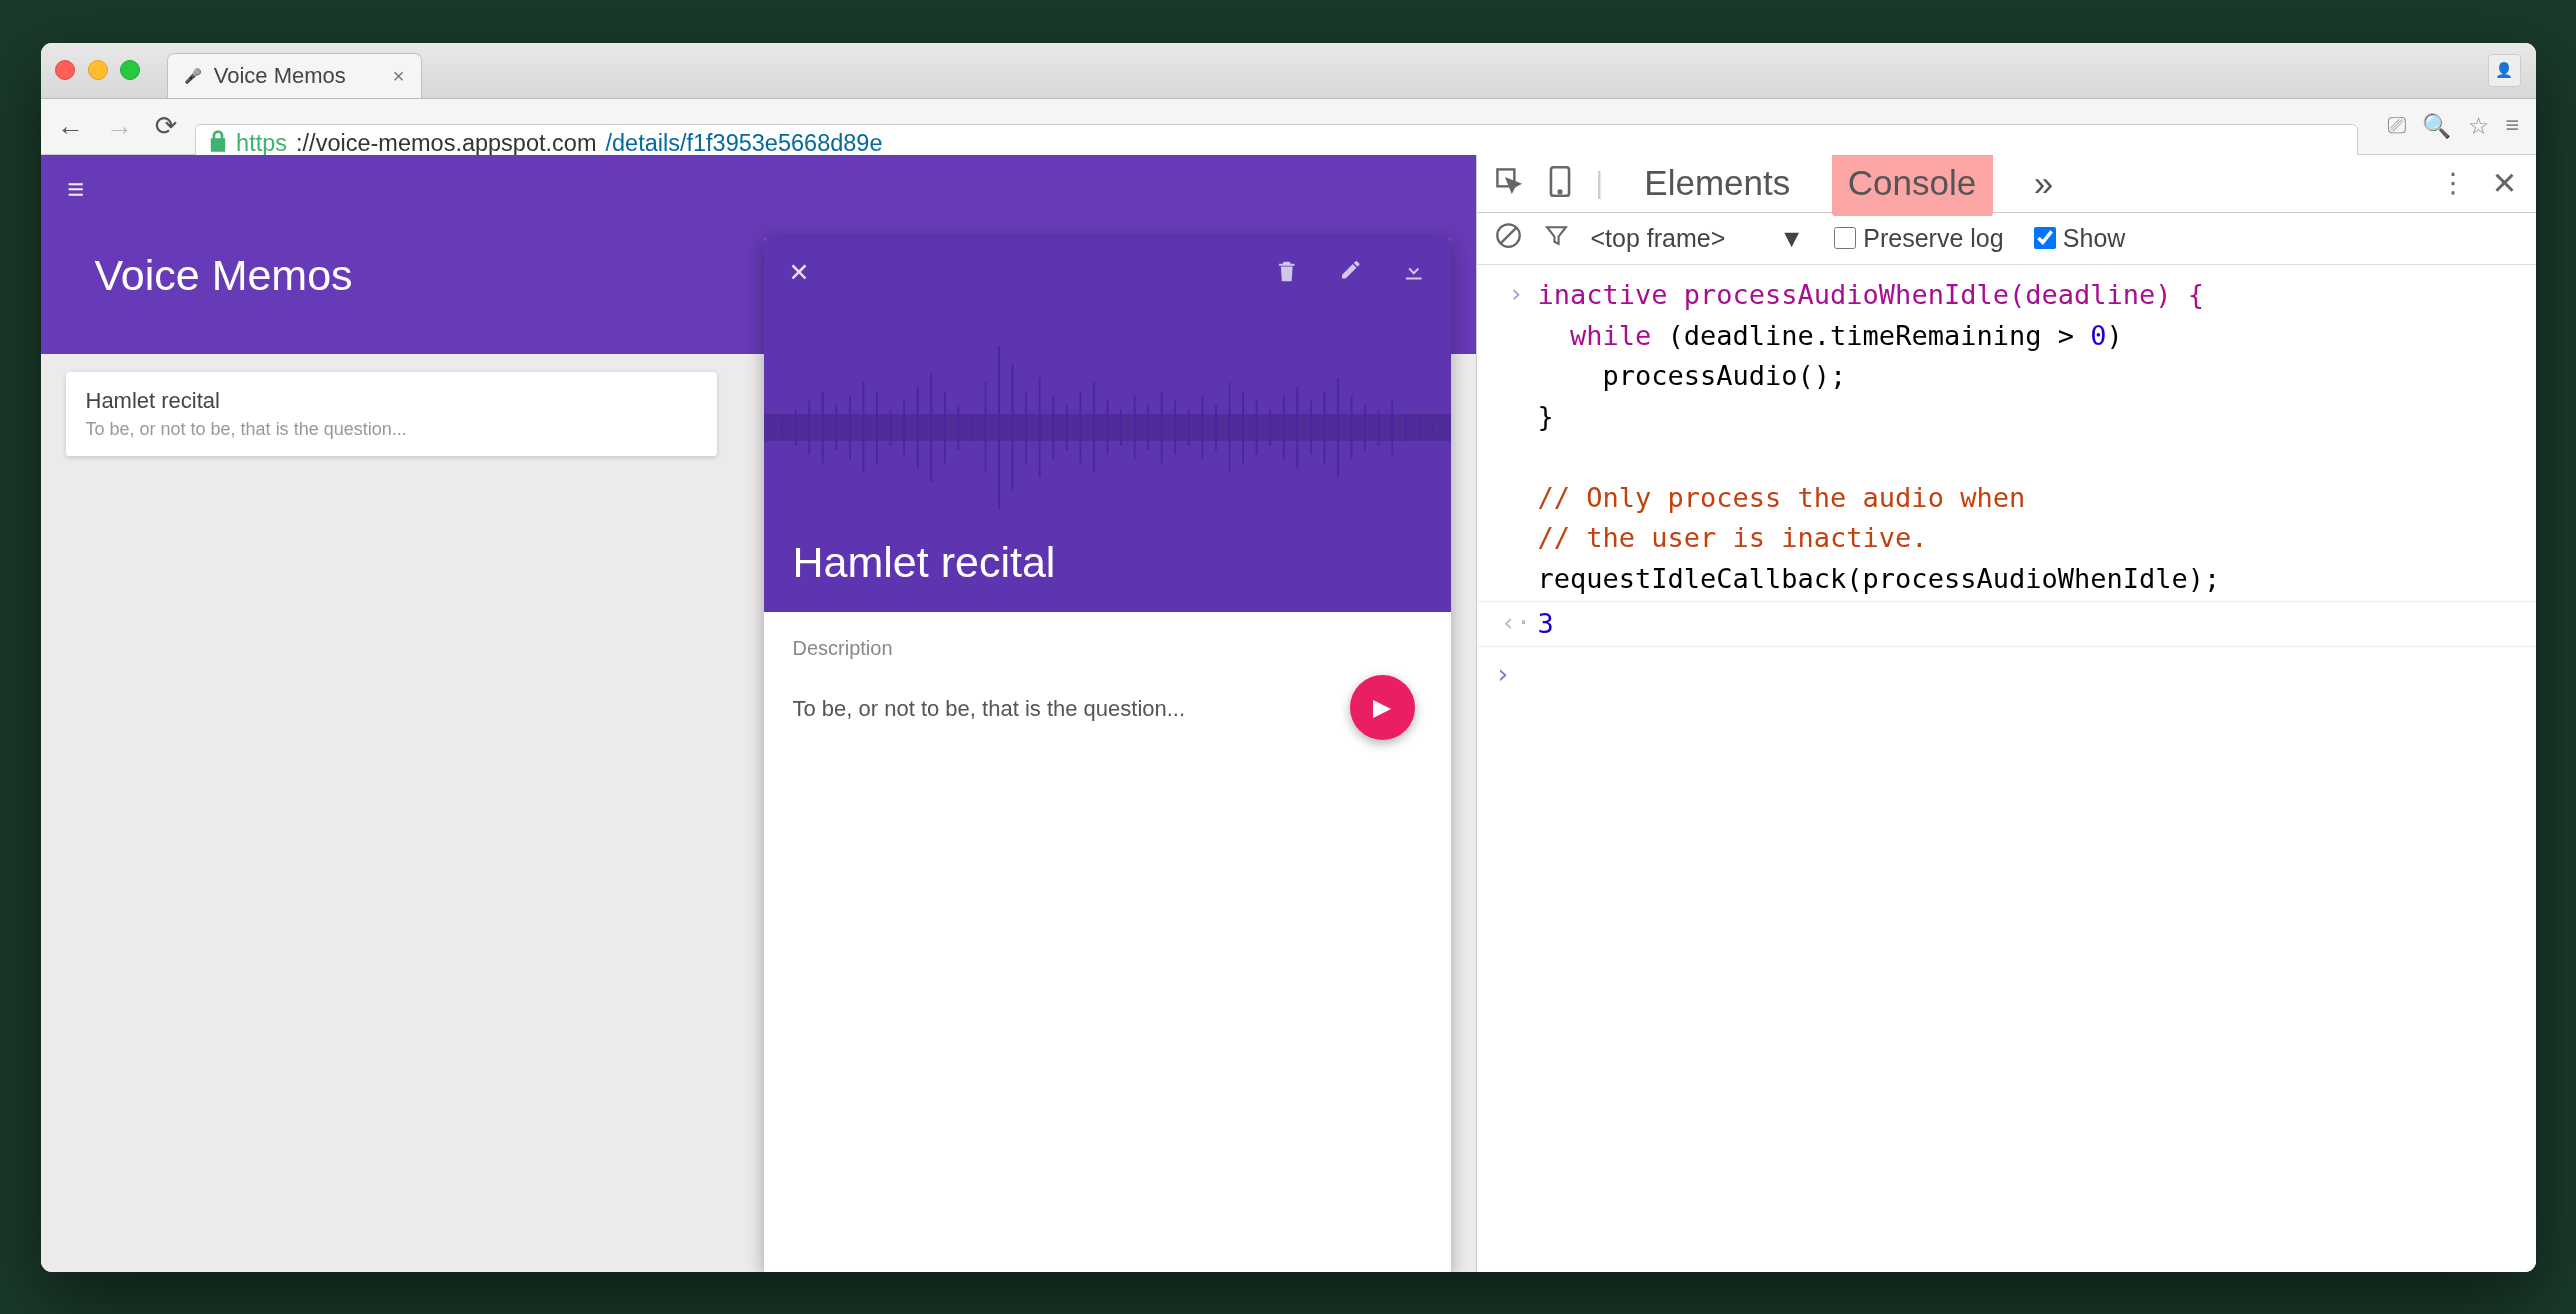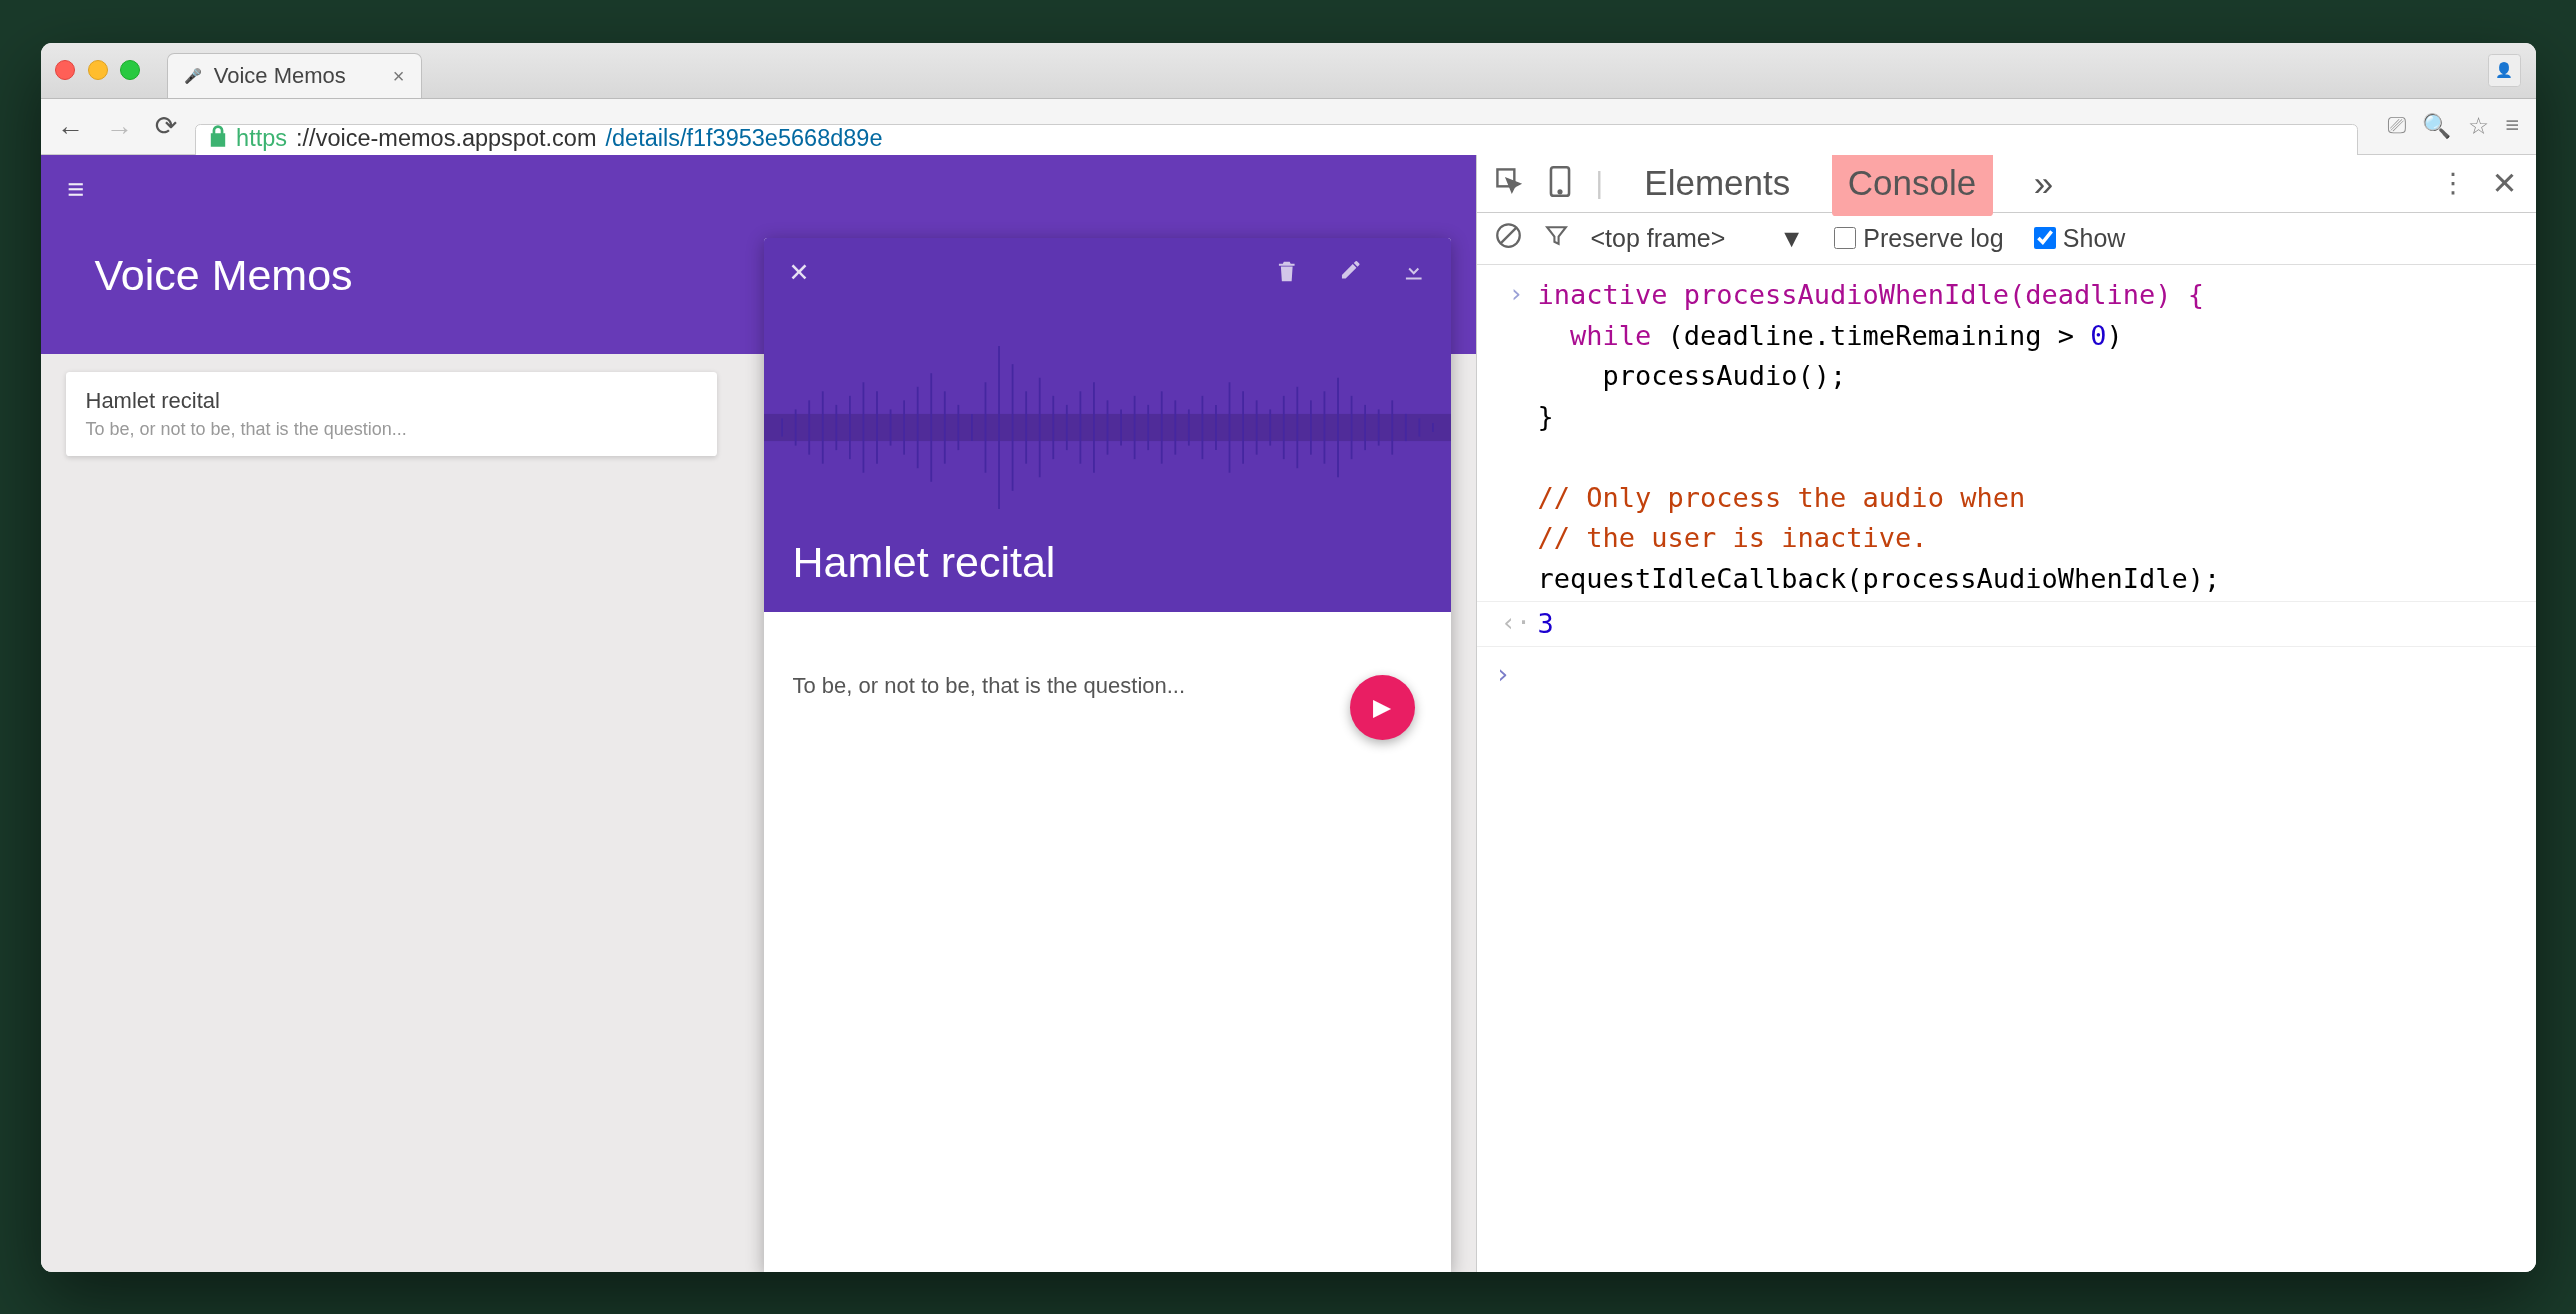--- a/index.html
+++ b/index.html
@@ -69,20 +69,21 @@
 .nav-btns { display: flex; gap: 22px; align-items: center; }
 .nav-btns span { font-size: 27px; color: #555; }
 .nav-btns span.disabled { color: #bbb; }
 .address-bar {
   flex: 1;
   height: 40px;
   background: #fff;
   border: 0.9px solid #ccc;
   border-radius: 5.4px;
   display: flex;
+  align-items: center;
   padding: 0 12.7px;
   font-size: 23.5px;
   color: #333;
   gap: 9px;
   margin-top: 35px;
 }
 .lock-icon { color: #3cb371; font-size: 20px; }
 .url-scheme { color: #3cb371; }
 .url-rest { color: #0369a1; }
 .toolbar-right { display: flex; gap: 16.3px; margin-left: 11px; }
@@ -389,20 +390,21 @@
                   <line x1="740" y1="105" x2="740" y2="115"></line>
               </g>
             </svg>
           </div>
           <div class="detail-title">Hamlet recital</div>
         </div>
         <div class="fab">
           <span>▶</span>
         </div>
         <div class="detail-body">
+          <div class="desc-label">Description</div>
           <div class="desc-text">To be, or not to be, that is the question...</div>
         </div>
       </div>
     </div>
 
     <div class="devtools">
       <div class="dt-tabs">
         <span>
           <svg width="29" height="29" viewBox="0 0 24 24" fill="none" stroke="#666" stroke-width="2">
               <rect x="2" y="2" width="14" height="14"></rect>

